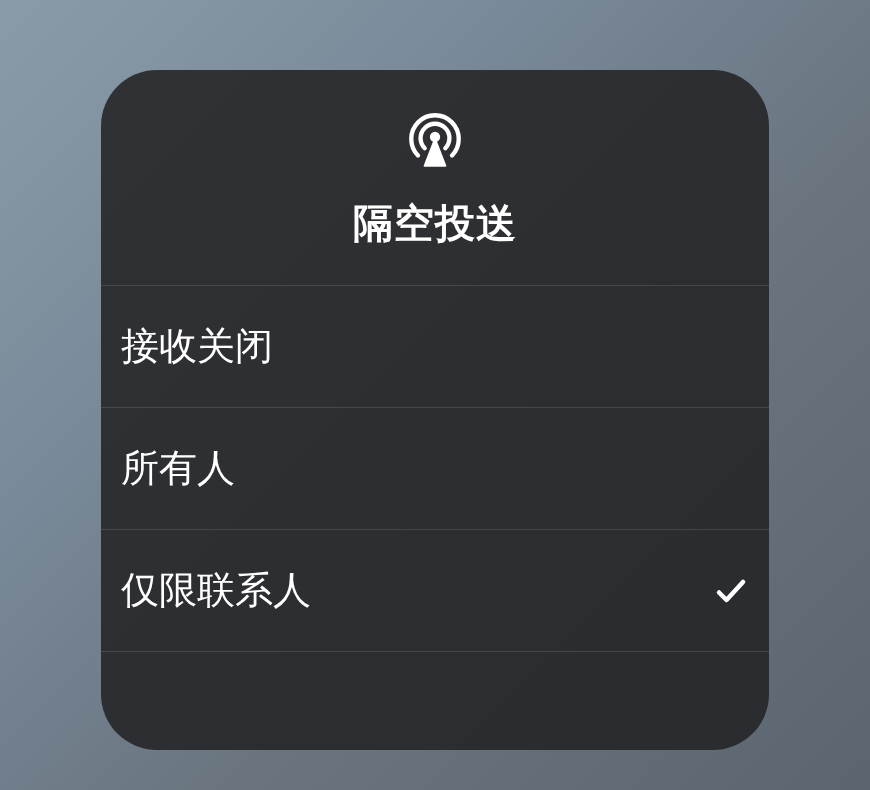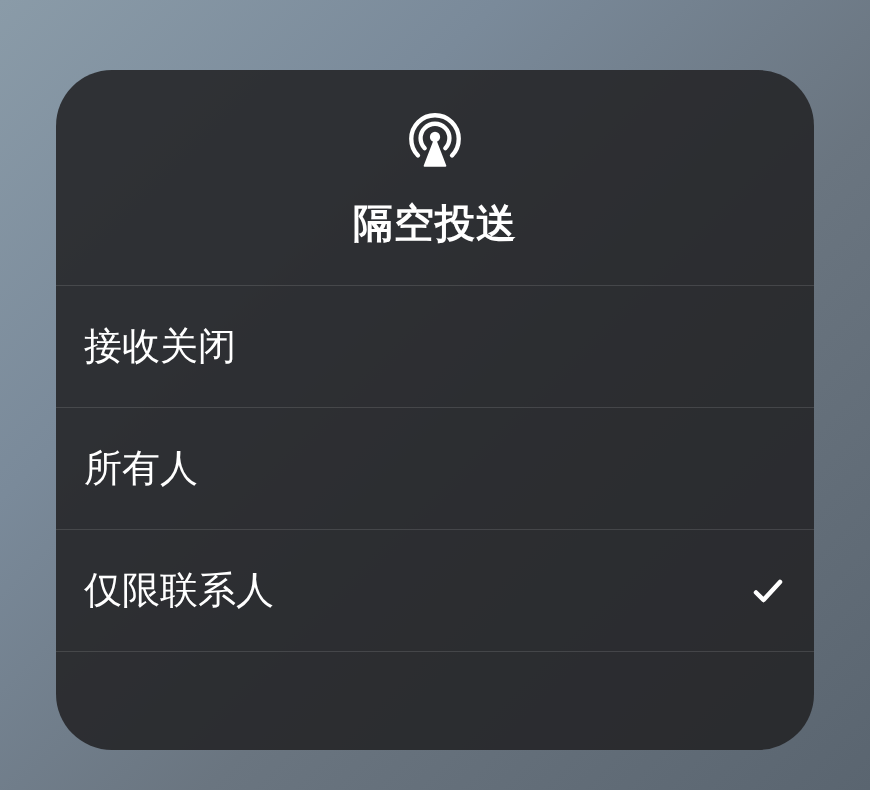--- a/index.html
+++ b/index.html
@@ -11,21 +11,21 @@
       width: 870px;
       height: 790px;
       background: linear-gradient(135deg, #8a9ba8 0%, #7a8a9a 30%, #6a7580 60%, #5a6570 100%);
       display: flex;
       align-items: center;
       justify-content: center;
       font-family: -apple-system, BlinkMacSystemFont, "Segoe UI", "PingFang SC", "Hiragino Sans GB", sans-serif;
       overflow: hidden;
     }
     .panel {
-      width: 758px;
+      width: 668px;
       height: 680px;
       background: rgba(35, 35, 38, 0.88);
       border-radius: 56px;
       overflow: hidden;
       display: flex;
       flex-direction: column;
       margin-top: 30px;
     }
     .header {
       display: flex;
@@ -47,21 +47,21 @@
     }
     .options {
       display: flex;
       flex-direction: column;
       flex: 1;
     }
     .option {
       display: flex;
       align-items: center;
       justify-content: space-between;
-      padding: 0 28px;
+      padding: 0 20px;
       height: 122px;
       border-bottom: 1px solid rgba(255, 255, 255, 0.12);
       cursor: pointer;
     }
     .option-label {
       color: #ffffff;
       font-size: 38px;
       font-weight: 400;
     }
     .checkmark {

